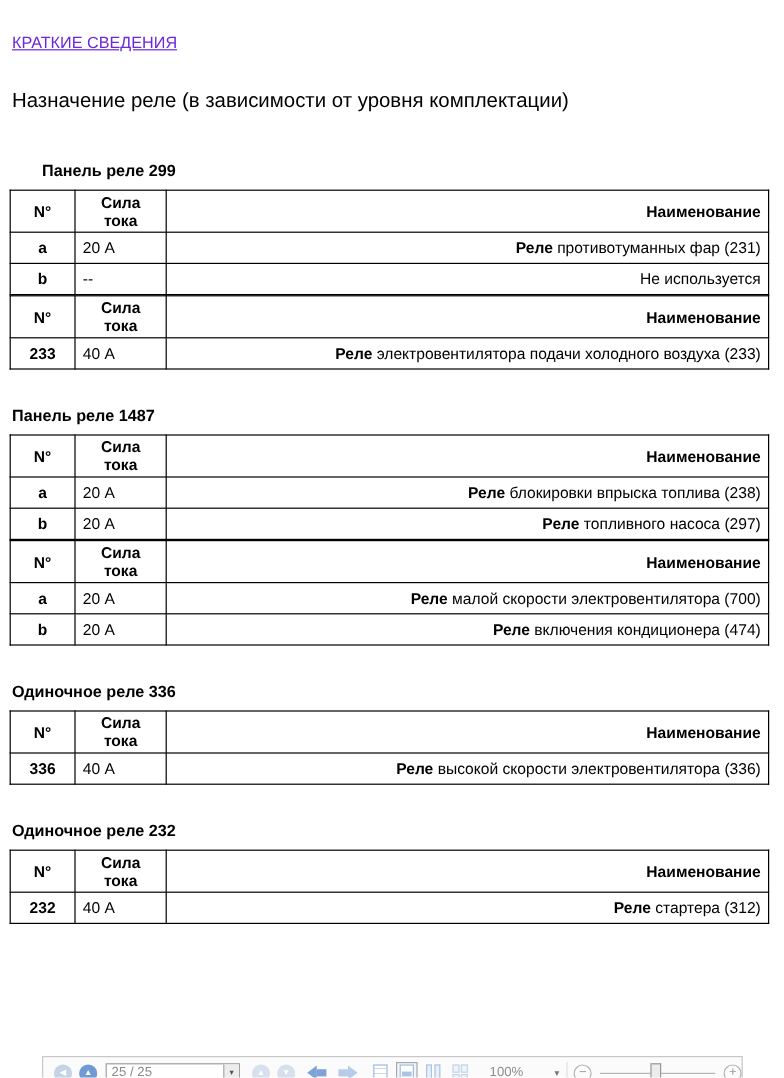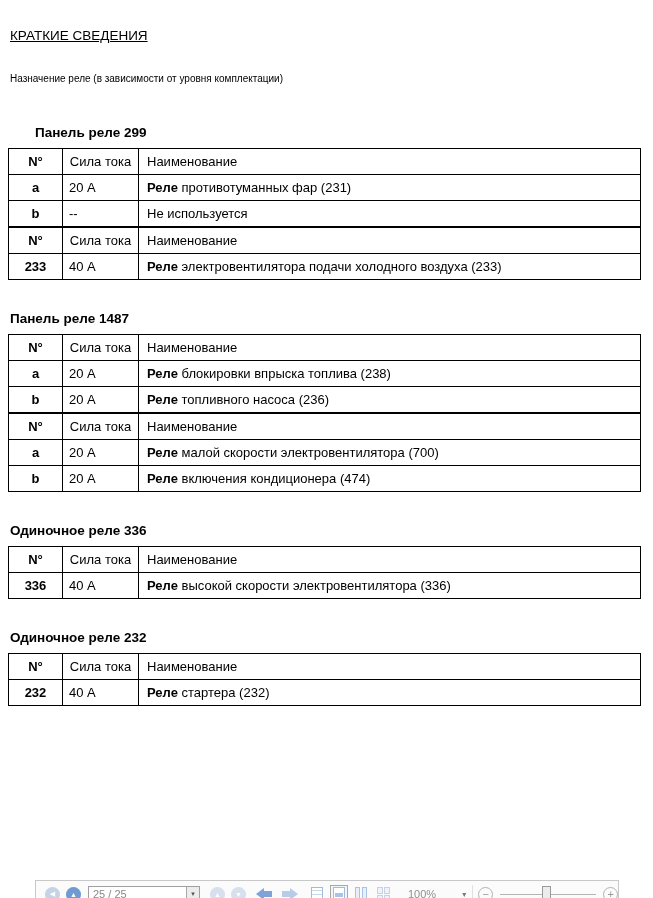--- a/index.html
+++ b/index.html
@@ -9,52 +9,52 @@
     overflow: hidden;
     background: #ffffff;
     font-family: "Liberation Sans", sans-serif;
     color: #000;
   }
   .doc { padding: 0 12px 0 8px; }
   .title-link {
     display: inline-block;
     margin: 28px 0 0 2px;
     font-size: 13.5px;
-    color: #000000;
+    color: #6d28d9;
     text-decoration: underline;
     cursor: pointer;
   }
   .subtitle {
     margin: 29px 0 0 2px;
-    font-size: 10px;
+    font-size: 17px;
   }
   #sections .section:first-child .sec-heading { margin-top: 41px; padding-left: 25px; }
   .sec-heading {
     margin: 31px 0 8px 2px;
     font-size: 13.5px;
     font-weight: bold;
   }
   table.relay-table {
     width: 100%;
     border-collapse: collapse;
     table-layout: fixed;
   }
   .relay-table th, .relay-table td {
     border: 1px solid #000;
     height: 26px;
     font-size: 13px;
     padding: 2px 6px;
     vertical-align: middle;
   }
-  .relay-table th { font-weight: normal; text-align: left; }
+  .relay-table th { font-weight: bold; text-align: left; }
   th.c-num, td.c-num { width: 54px; text-align: center; font-weight: bold; }
   th.c-amp, td.c-amp { width: 76px; text-align: left; }
   td.c-amp { font-weight: normal; }
   th.c-amp { text-align: center; }
-  th.c-name, td.c-name { text-align: left; padding-left: 8px; }
+  th.c-name, td.c-name { text-align: right; padding-left: 8px; }
   td.c-name b { font-weight: bold; }
 
   
   .toolbar {
     position: absolute;
     left: 35px;
     top: 880px;
     width: 584px;
     height: 28px;
     background: #fbfbfb;
@@ -225,21 +225,21 @@
       <tbody>
   <tr>
     <td class="c-num">a</td>
     <td class="c-amp">20 А</td>
     <td class="c-name"><b>Реле</b><span> блокировки впрыска топлива (238)</span></td>
   </tr>
 
   <tr>
     <td class="c-num">b</td>
     <td class="c-amp">20 А</td>
-    <td class="c-name"><b>Реле</b><span> топливного насоса (236)</span></td>
+    <td class="c-name"><b>Реле</b><span> топливного насоса (297)</span></td>
   </tr>
 </tbody>
     </table>
   </section>
 
   <section class="section">
     <table class="relay-table">
       <thead>
         <tr>
           <th class="c-num">N°</th>
@@ -290,21 +290,21 @@
         <tr>
           <th class="c-num">N°</th>
           <th class="c-amp">Сила тока</th>
           <th class="c-name">Наименование</th>
         </tr>
       </thead>
       <tbody>
   <tr>
     <td class="c-num">232</td>
     <td class="c-amp">40 А</td>
-    <td class="c-name"><b>Реле</b><span> стартера (232)</span></td>
+    <td class="c-name"><b>Реле</b><span> стартера (312)</span></td>
   </tr>
 </tbody>
     </table>
   </section>
 </div>
 </div>
 
 <div class="toolbar">
   <span class="circle-ico c-lt ml4">◀</span>
   <span class="circle-ico c-en ml6">▲</span>

